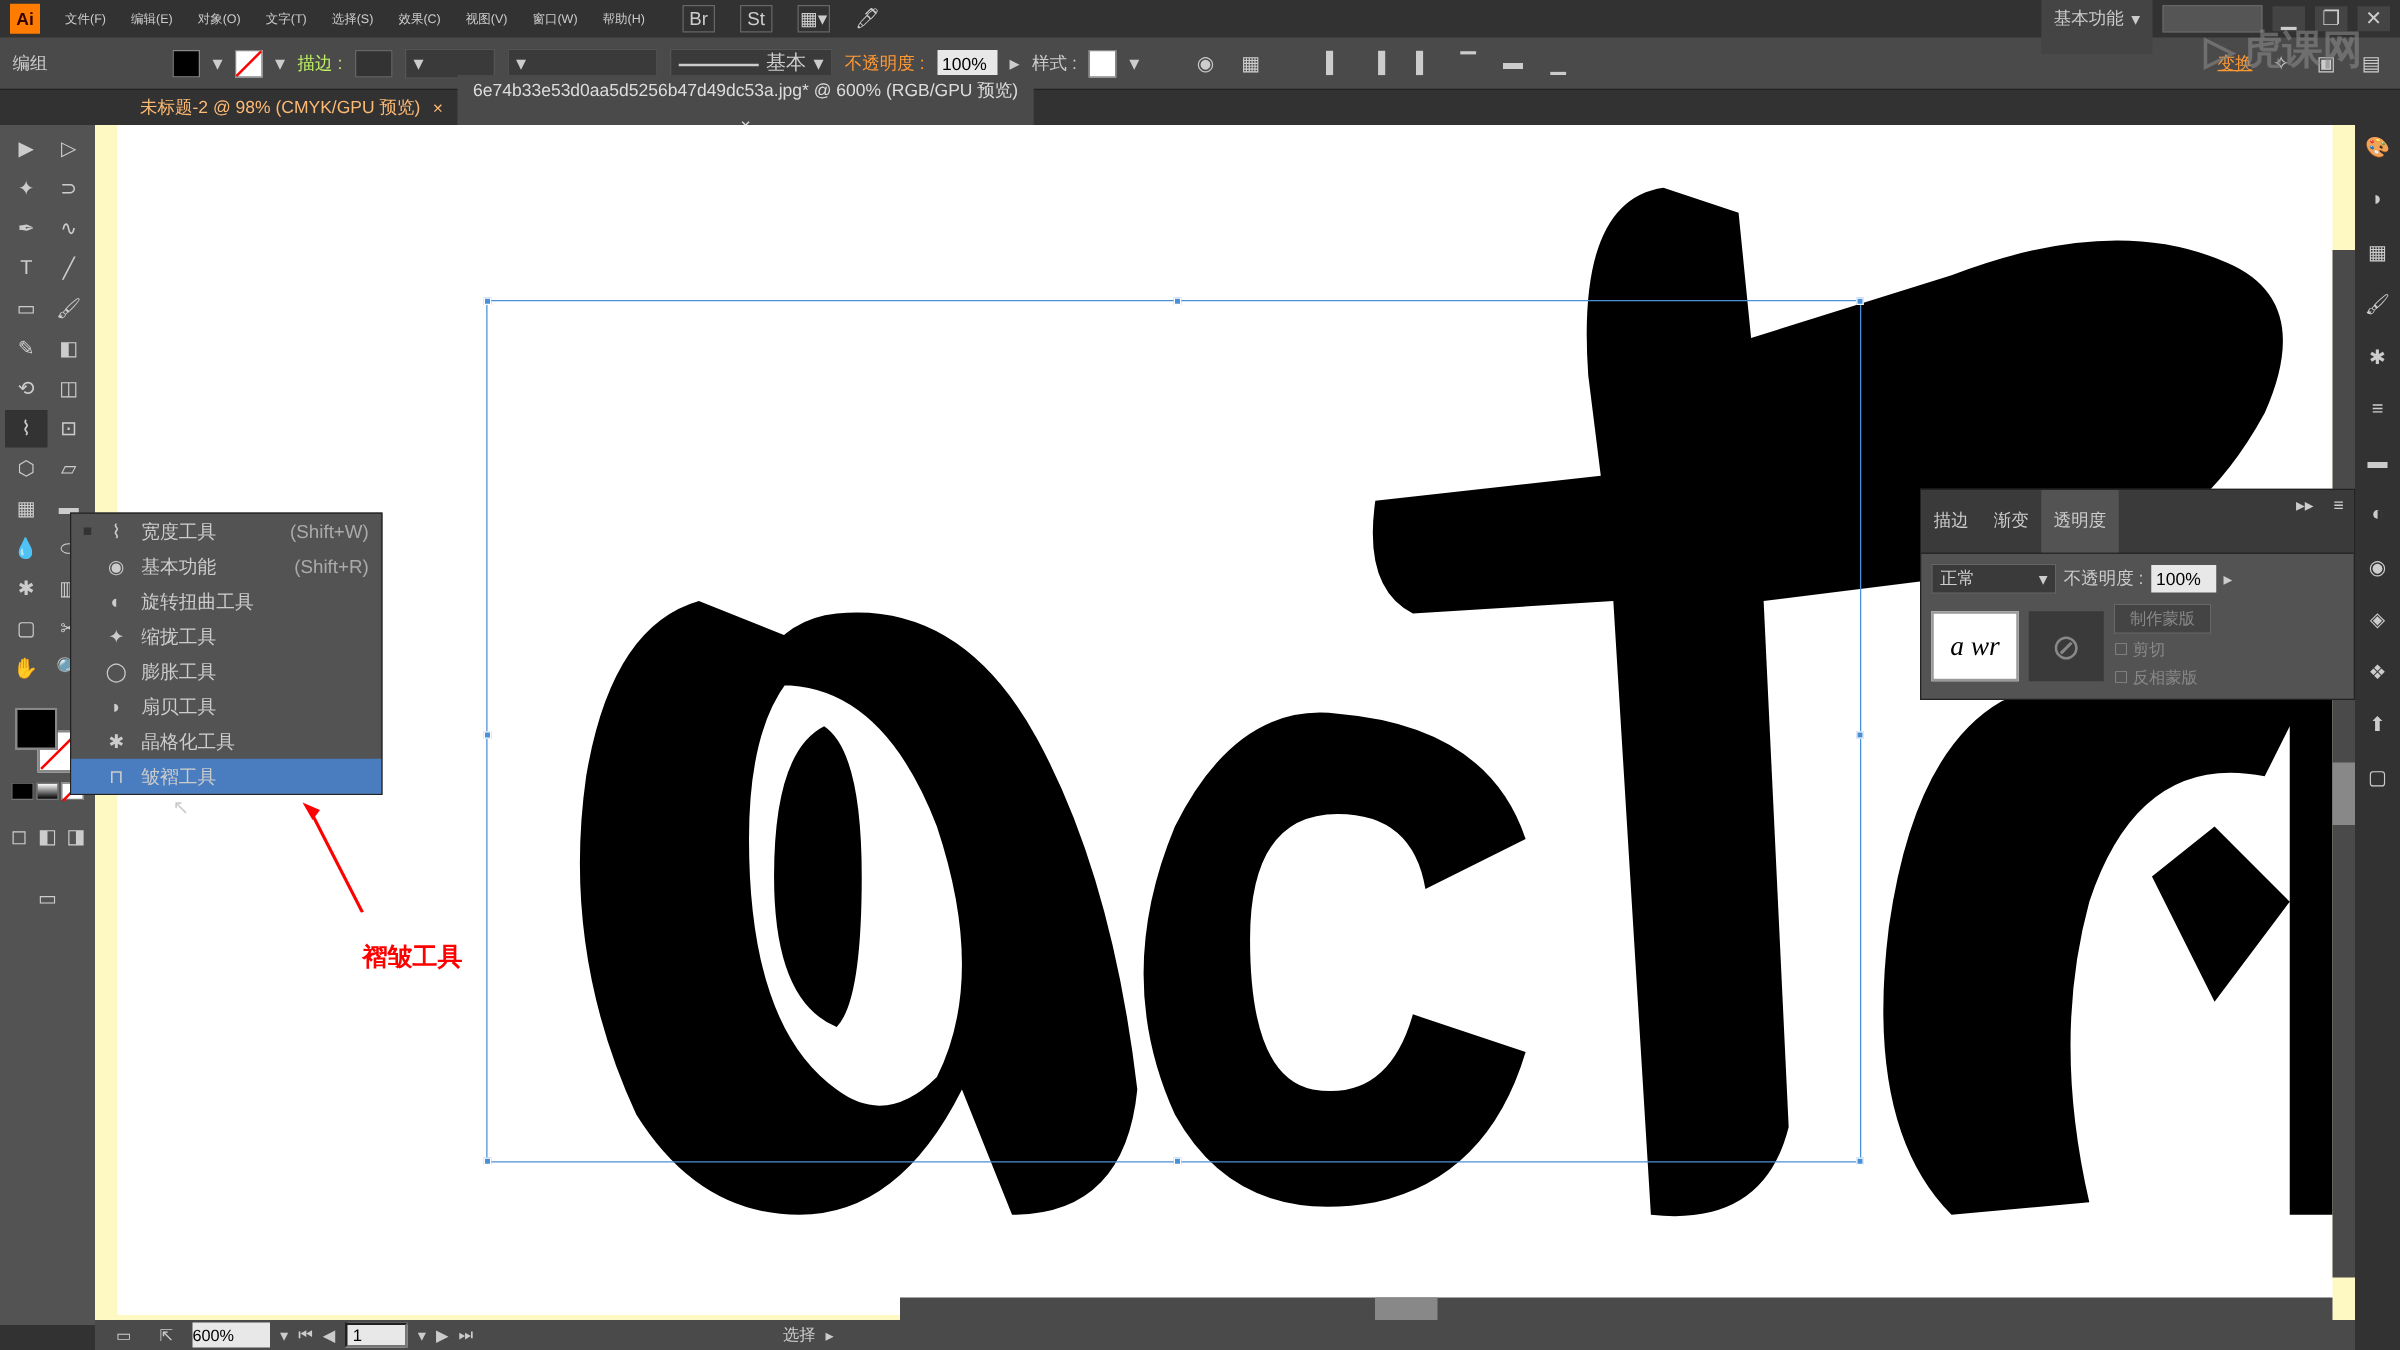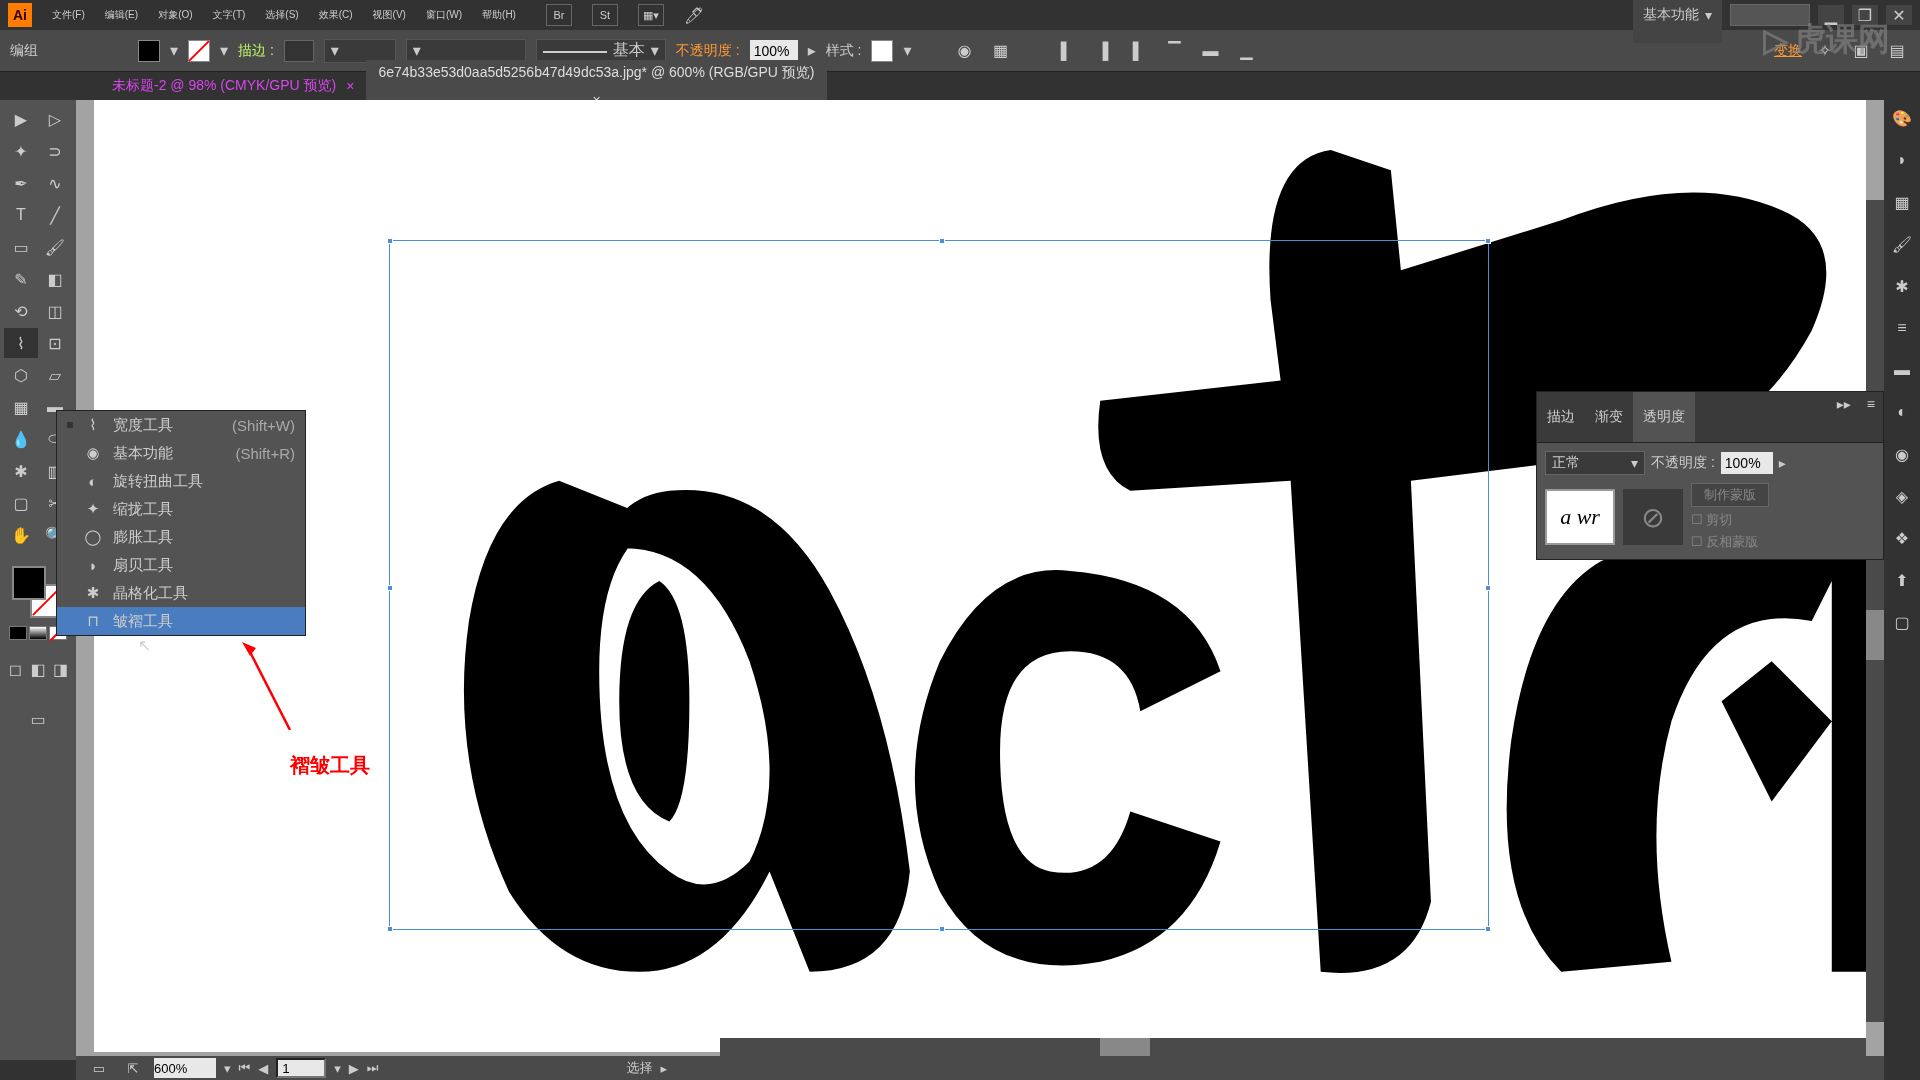--- a/index.html
+++ b/index.html
@@ -3,40 +3,40 @@
   <meta charset="utf-8">
   <style>
     * { margin: 0; padding: 0; box-sizing: border-box; font-family: 'Microsoft YaHei', sans-serif; }
     body { background: #323232; color: #ccc; overflow: hidden; width: 1920px; height: 1080px; }
     
     
     .menu-bar { height: 30px; background: #323232; display: flex; align-items: center; padding: 0 8px; }
     .app-icon { width: 24px; height: 24px; background: #ff7c00; color: #330000; font-weight: bold; display: flex; align-items: center; justify-content: center; font-size: 14px; margin-right: 10px; }
     .menu-item { padding: 4px 10px; font-size: 10px; cursor: pointer; }
     .menu-right { margin-left: auto; display: flex; align-items: center; gap: 8px; }
-    .menu-iconbox { width: 26px; height: 22px; border: 1px solid #666; display: flex; align-items: center; justify-content: center; font-size: 11px; }
+    .menu-iconbox { width: 26px; height: 22px; border: 1px solid #666; display: flex; align-items: center; justify-content: center; font-size: 15px; }
     .workspace-selector { background: #444; padding: 19px 10px; font-size: 14px; display: flex; align-items: center; gap: 6px; }
     .search-box { width: 80px; height: 22px; background: #555; border: 1px solid #666; }
     .window-btn { width: 26px; height: 20px; background: #444; display: flex; align-items: center; justify-content: center; }
     
     
     .control-bar { height: 42px; background: #4a4a4a; border-bottom: 1px solid #222; display: flex; align-items: center; padding: 0 10px; gap: 10px; }
     .control-label { font-size: 14px; }
     .color-swatch { width: 22px; height: 22px; border: 1px solid #888; }
     .stroke-label { color: #bef264; font-size: 14px; }
     .num-input { width: 30px; height: 22px; background: #333; border: 1px solid #666; }
     .dropdown { height: 24px; background: #3a3a3a; border: 1px solid #555; display: flex; align-items: center; padding: 0 6px; }
     .opacity-label { color: #ff9933; font-size: 14px; }
     .opacity-input { width: 48px; height: 22px; background: #e8e8e8; color: #000; display: flex; align-items: center; padding: 0 4px; font-size: 14px; }
     .transform-label { color: #ff9933; font-size: 14px; margin-left: auto; text-decoration: underline; }
     .icon-btn { width: 26px; height: 24px; display: flex; align-items: center; justify-content: center; }
     
     
     .tab-bar { height: 28px; background: #323232; display: flex; align-items: center; padding-left: 100px; }
-    .tab { padding: 4px 12px; font-size: 14px; color: #d946ef; display: flex; align-items: center; gap: 10px; }
+    .tab { padding: 4px 12px; font-size: 14px; color: #fdba74; display: flex; align-items: center; gap: 10px; }
     .tab.active { background: #4a4a4a; color: #ddd; flex-direction: column; }
     .tab-close { font-size: 14px; cursor: pointer; }
     
     
     .main-area { display: flex; height: calc(100% - 120px); position: relative; }
     
     
     .toolbox { width: 76px; background: #535353; display: flex; flex-direction: column; padding: 4px; }
     .tool-row { display: flex; height: 32px; }
     .tool { width: 34px; height: 30px; display: flex; align-items: center; justify-content: center; cursor: pointer; font-size: 16px; }
@@ -50,21 +50,21 @@
     
     
     .flyout { position: absolute; left: 56px; top: 310px; background: #535353; border: 1px solid #222; width: 250px; z-index: 100; }
     .flyout-item { display: flex; align-items: center; padding: 4px 10px; font-size: 15px; cursor: pointer; gap: 10px; }
     .flyout-item:hover, .flyout-item.highlighted { background: #4a7dbf; }
     .flyout-icon { width: 20px; height: 20px; display: flex; align-items: center; justify-content: center; }
     .flyout-shortcut { margin-left: auto; color: #aaa; }
     .flyout-dot { width: 6px; height: 6px; background: #333; }
     
     
-    .canvas-wrap { flex: 1; background: #a3a3a3; display: flex; overflow: hidden; position: relative; justify-content: flex-end; }
+    .canvas-wrap { flex: 1; background: #fef9c3; display: flex; overflow: hidden; position: relative; justify-content: flex-end; }
     .canvas { flex:1; background: #fff; margin: 0 18px 8px 18px; position: relative; }
     .selection-box { position: absolute; border: 1px solid #4a90d9; left: 295px; top: 140px; width: 1100px; height: 690px; }
     .sel-handle { position: absolute; width: 6px; height: 6px; background: #4a90d9; border: 1px solid #fff; }
     
     
     .annotation-text { position: absolute; color: red; font-size: 20px; font-weight: bold; }
     .annotation-arrow { position: absolute; width: 60px; height: 90px; }
     
     
     .right-rail { width: 36px; background: #323232; display: flex; flex-direction: column; align-items: center; padding-top: 6px; gap: 18px; }

